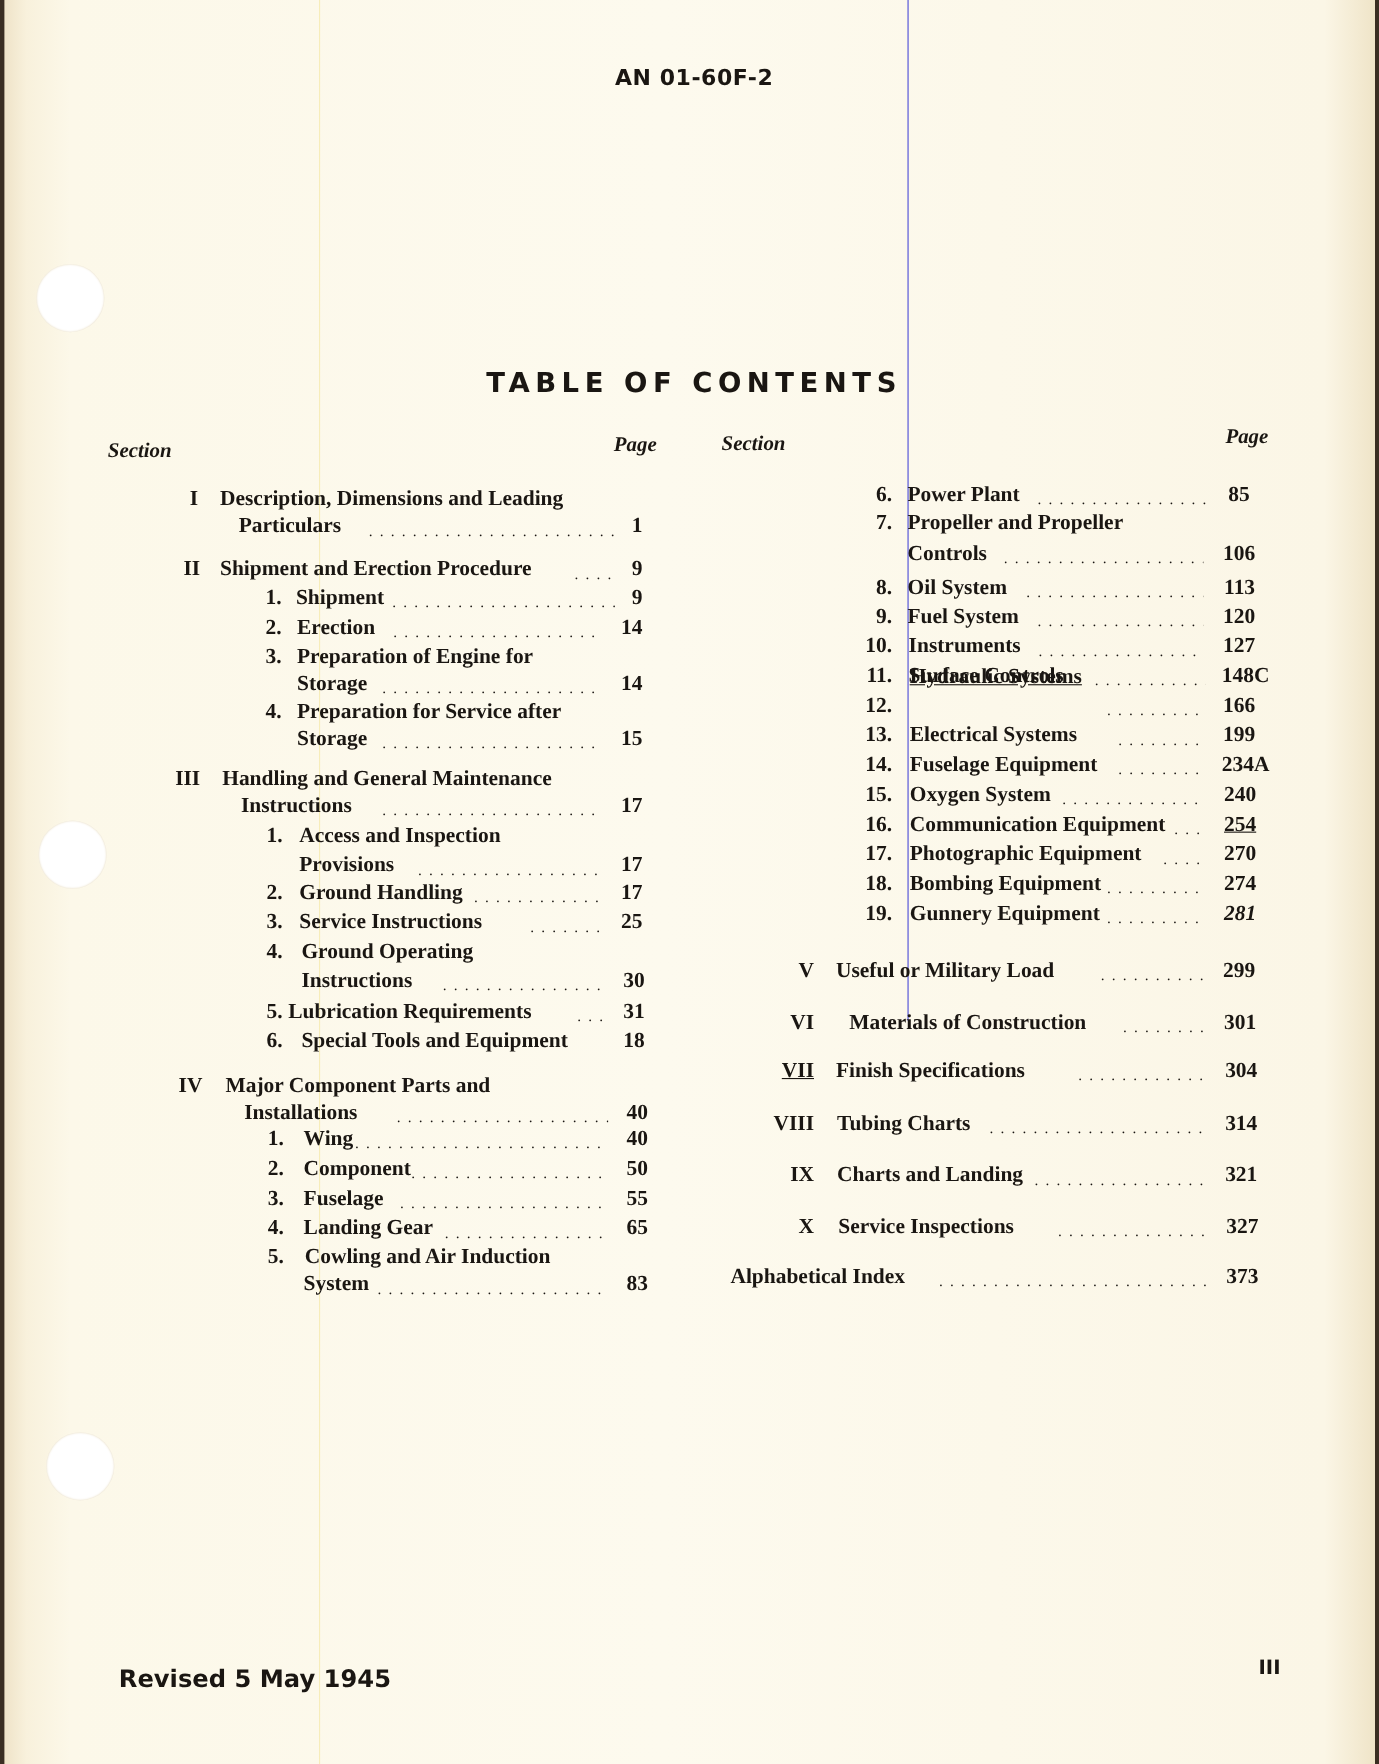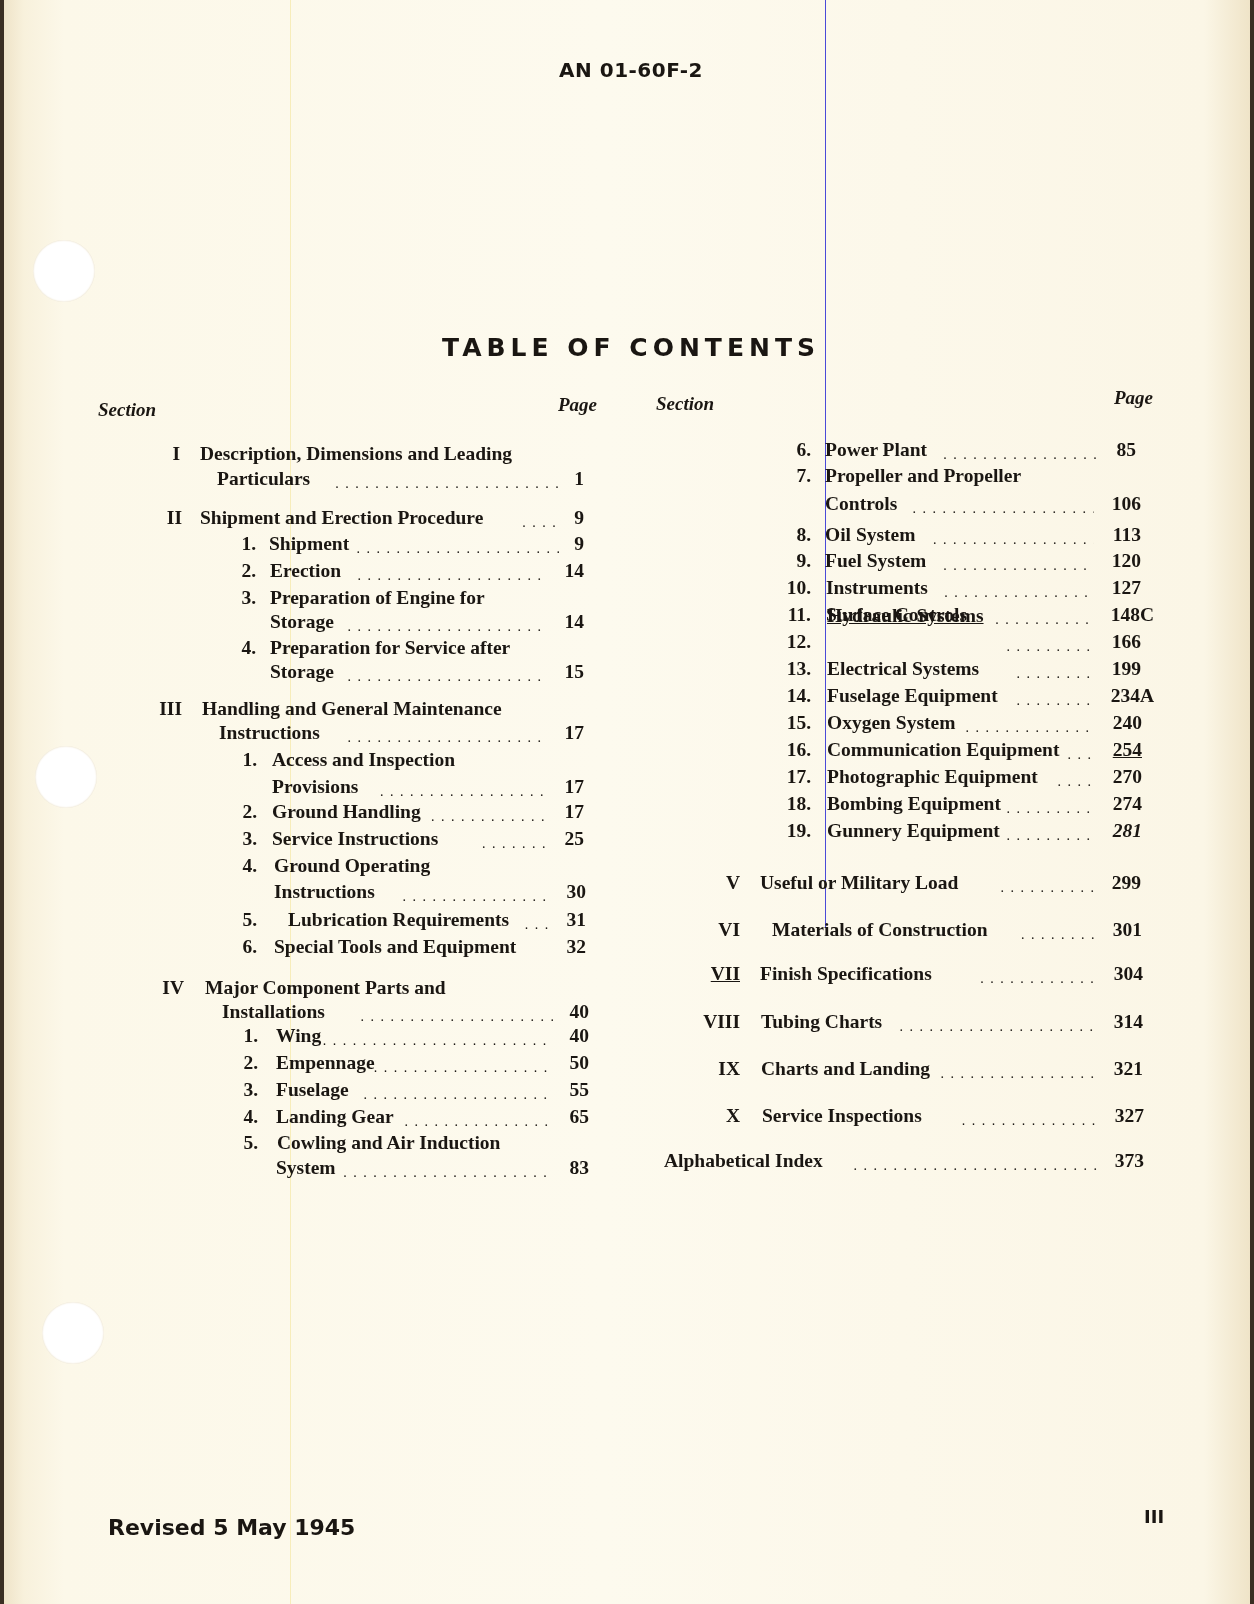--- a/index.html
+++ b/index.html
@@ -162,51 +162,51 @@
         <div class="row num" style="left: 193px; width: 60px; top: 854px; text-align: right;">4.</div>
         <div class="row label" style="left: 270px; top: 854px;">Ground Operating</div>
         <div class="row label" style="left: 270px; top: 880px;">Instructions</div>
         <div class="row" style="left: 398.4px; top: 880px; width: 147.6px;">
           <span class="dots" style="position: absolute; left: 0px; width: 100%;">. . . . . . . . . . . . . . . . . . . . . . . . . . . . . . . . . . . . . . . . . . . . . . . . . . . . . . . . . . . . . . . . . . . . . . . . . . . . . . . . </span>
         </div>
         <div class="row page-num" style="left: 502px; width: 80px; top: 880px; text-align: right;">30</div>
       </div>
       <div>
         <div class="row num" style="left: 193px; width: 60px; top: 908px; text-align: right;">5.</div>
-        <div class="row label" style="left: 284px; top: 908px;">Lubrication Requirements</div>
+        <div class="row label" style="left: 258px; top: 908px;">Lubrication Requirements</div>
         <div class="row" style="left: 520.8px; top: 908px; width: 25.2px;">
           <span class="dots" style="position: absolute; left: 0px; width: 100%;">. . . . . . . . . . . . . . . . . . . . . . . . . . . . . . . . . . . . . . . . . . . . . . . . . . . . . . . . . . . . . . . . . . . . . . . . . . . . . . . . </span>
         </div>
         <div class="row page-num" style="left: 502px; width: 80px; top: 908px; text-align: right;">31</div>
       </div>
       <div>
         <div class="row num" style="left: 193px; width: 60px; top: 935px; text-align: right;">6.</div>
         <div class="row label" style="left: 270px; top: 935px;">Special Tools and Equipment</div>
-        <div class="row page-num" style="left: 502px; width: 80px; top: 935px; text-align: right;">32</div>
+        <div class="row page-num" style="left: 502px; width: 80px; top: 935px; text-align: right;">18</div>
       </div>
       <div>
         <div class="row num" style="left: 120px; width: 60px; top: 976px; text-align: right;">IV</div>
         <div class="row label" style="left: 201px; top: 976px;">Major Component Parts and</div>
         <div class="row label" style="left: 218px; top: 1000px;">Installations</div>
         <div class="row" style="left: 356.6px; top: 1000px; width: 192.4px;">
           <span class="dots" style="position: absolute; left: 0px; width: 100%;">. . . . . . . . . . . . . . . . . . . . . . . . . . . . . . . . . . . . . . . . . . . . . . . . . . . . . . . . . . . . . . . . . . . . . . . . . . . . . . . . </span>
         </div>
         <div class="row page-num" style="left: 505px; width: 80px; top: 1000px; text-align: right;">40</div>
       </div>
       <div>
         <div class="row num" style="left: 194px; width: 60px; top: 1024px; text-align: right;">1.</div>
         <div class="row label" style="left: 272px; top: 1024px;">Wing</div>
         <div class="row" style="left: 318.8px; top: 1024px; width: 230.2px;">
           <span class="dots" style="position: absolute; left: 0px; width: 100%;">. . . . . . . . . . . . . . . . . . . . . . . . . . . . . . . . . . . . . . . . . . . . . . . . . . . . . . . . . . . . . . . . . . . . . . . . . . . . . . . . </span>
         </div>
         <div class="row page-num" style="left: 505px; width: 80px; top: 1024px; text-align: right;">40</div>
       </div>
       <div>
         <div class="row num" style="left: 194px; width: 60px; top: 1051px; text-align: right;">2.</div>
-        <div class="row label" style="left: 272px; top: 1051px;">Empennage</div>
+        <div class="row label" style="left: 272px; top: 1051px;">Component</div>
         <div class="row" style="left: 369.8px; top: 1051px; width: 179.2px;">
           <span class="dots" style="position: absolute; left: 0px; width: 100%;">. . . . . . . . . . . . . . . . . . . . . . . . . . . . . . . . . . . . . . . . . . . . . . . . . . . . . . . . . . . . . . . . . . . . . . . . . . . . . . . . </span>
         </div>
         <div class="row page-num" style="left: 505px; width: 80px; top: 1051px; text-align: right;">50</div>
       </div>
       <div>
         <div class="row num" style="left: 194px; width: 60px; top: 1078px; text-align: right;">3.</div>
         <div class="row label" style="left: 272px; top: 1078px;">Fuselage</div>
         <div class="row" style="left: 359.6px; top: 1078px; width: 189.4px;">
           <span class="dots" style="position: absolute; left: 0px; width: 100%;">. . . . . . . . . . . . . . . . . . . . . . . . . . . . . . . . . . . . . . . . . . . . . . . . . . . . . . . . . . . . . . . . . . . . . . . . . . . . . . . . </span>

